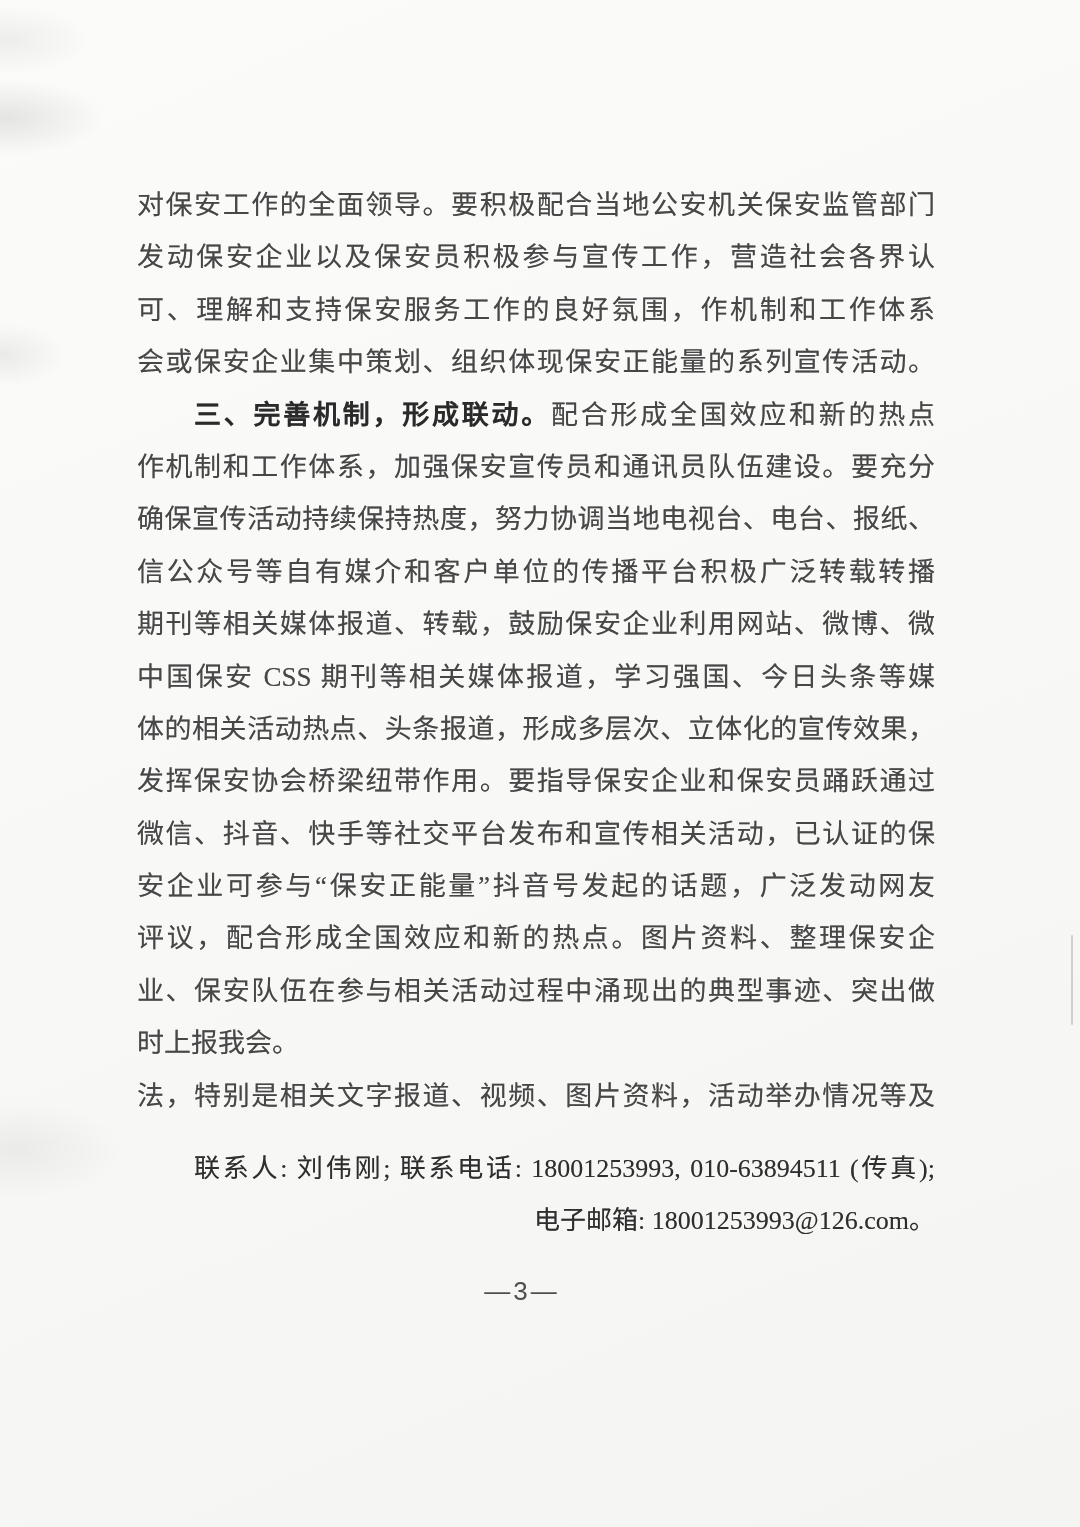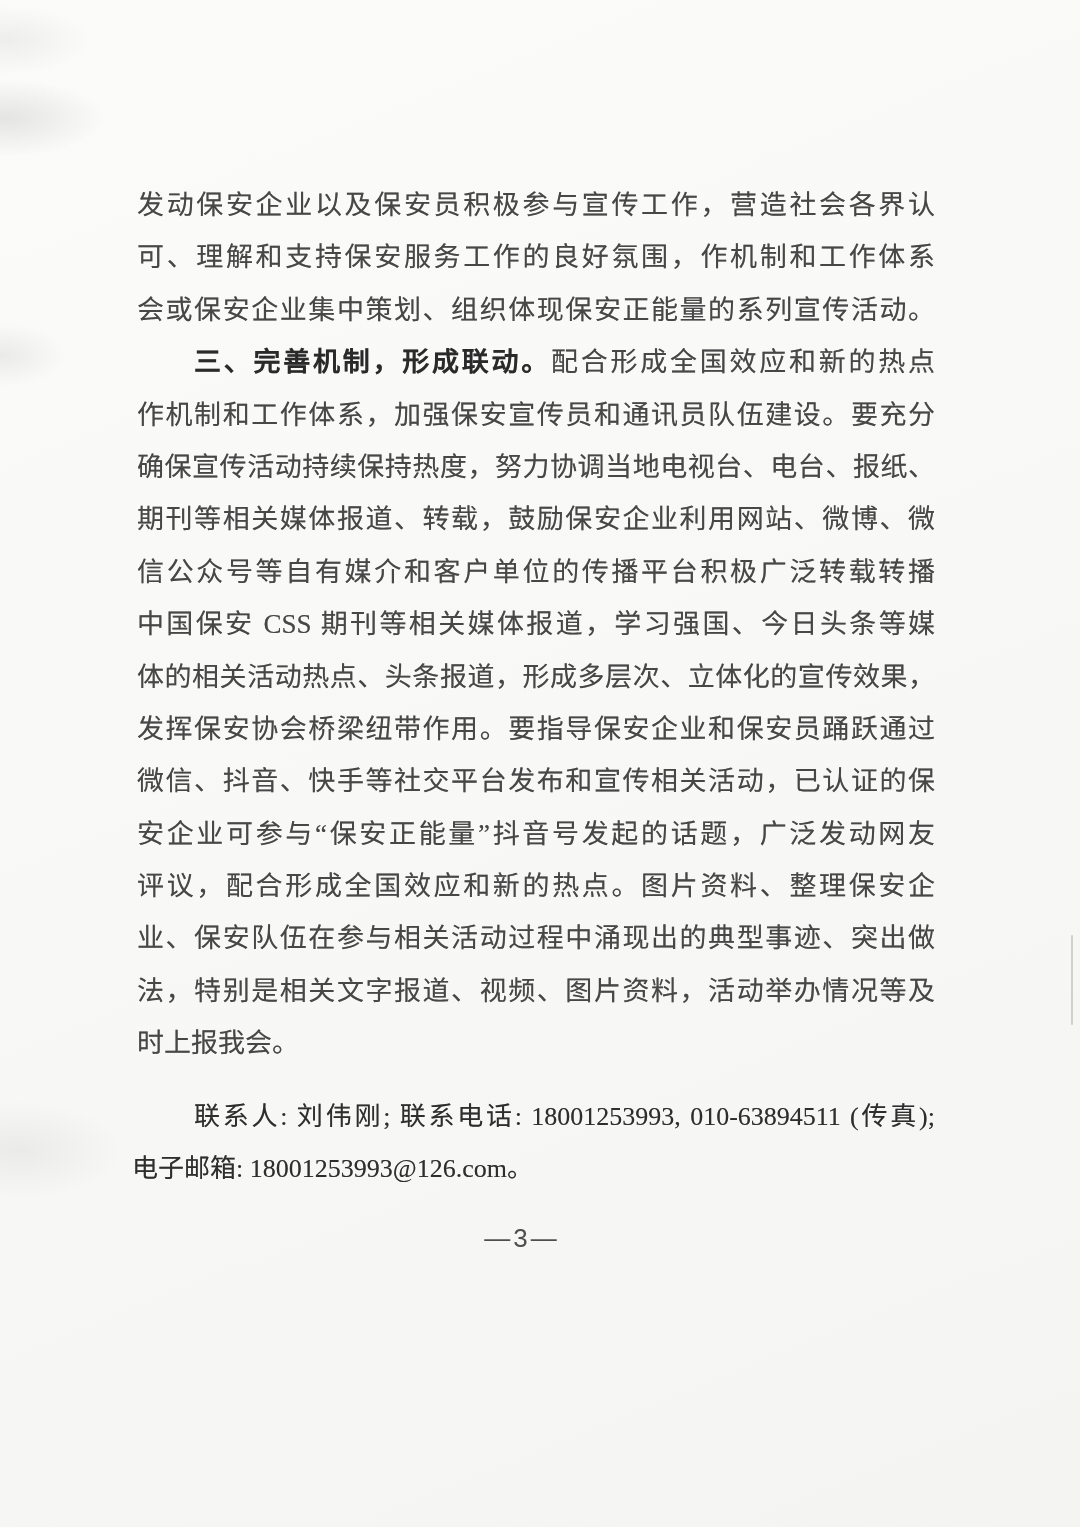--- a/index.html
+++ b/index.html
@@ -54,60 +54,61 @@
   .heading-seg {
     font-family: Liberation Sans, sans-serif;
     font-weight: 700;
     color: var(--heading-color, #2a2a2a);
   }
   .contact-block { margin-top: 21px; }
   .contact {
     font-size: 26px;
     color: var(--contact-color, #2e2e2e);
   }
-  .email-line { margin-left: -5px; }
+  .email-line { margin-left: -5px; text-align: right; }
   .page-number {
     margin-top: 28px;
     text-align: center;
     transform: translateX(-14px);
     font-family: "Liberation Sans", "DejaVu Sans", sans-serif;
     font-size: 26px;
     letter-spacing: 3px;
     color: var(--pagenum-color, #4e4e4e);
     text-shadow: none;
   }
 </style>
 </head>
 <body>
 
 <div class="page">
   <div class="scan-streak"></div>
 
   <div class="content">
 
+    <div class="line just">对保安工作的全面领导。要积极配合当地公安机关保安监管部门</div>
     <div class="line just">发动保安企业以及保安员积极参与宣传工作，营造社会各界认</div>
     <div class="line just">可、理解和支持保安服务工作的良好氛围，作机制和工作体系</div>
     <div class="line just">会或保安企业集中策划、组织体现保安正能量的系列宣传活动。</div>
 
     <div class="line just indent"><span class="heading-seg">三、完善机制，形成联动。</span><span>配合形成全国效应和新的热点</span></div>
 
     <div class="line just">作机制和工作体系，加强保安宣传员和通讯员队伍建设。要充分</div>
     <div class="line just">确保宣传活动持续保持热度，努力协调当地电视台、电台、报纸、</div>
+    <div class="line just">信公众号等自有媒介和客户单位的传播平台积极广泛转载转播</div>
     <div class="line just">期刊等相关媒体报道、转载，鼓励保安企业利用网站、微博、微</div>
-    <div class="line just">信公众号等自有媒介和客户单位的传播平台积极广泛转载转播</div>
     <div class="line just">中国保安 CSS 期刊等相关媒体报道，学习强国、今日头条等媒</div>
     <div class="line just">体的相关活动热点、头条报道，形成多层次、立体化的宣传效果，</div>
     <div class="line just">发挥保安协会桥梁纽带作用。要指导保安企业和保安员踊跃通过</div>
     <div class="line just">微信、抖音、快手等社交平台发布和宣传相关活动，已认证的保</div>
     <div class="line just">安企业可参与“保安正能量”抖音号发起的话题，广泛发动网友</div>
     <div class="line just">评议，配合形成全国效应和新的热点。图片资料、整理保安企</div>
     <div class="line just">业、保安队伍在参与相关活动过程中涌现出的典型事迹、突出做</div>
+    <div class="line">时上报我会。</div>
+
     <div class="line just">法，特别是相关文字报道、视频、图片资料，活动举办情况等及</div>
-
-    <div class="line">时上报我会。</div>
 
     <div class="contact-block">
       <div class="line contact just indent">联系人: 刘伟刚; 联系电话: 18001253993, 010-63894511 (传真);</div>
       <div class="line contact email-line">电子邮箱: 18001253993@126.com。</div>
     </div>
 
     <div class="page-number">—3—</div>
 
   </div>
 </div>

